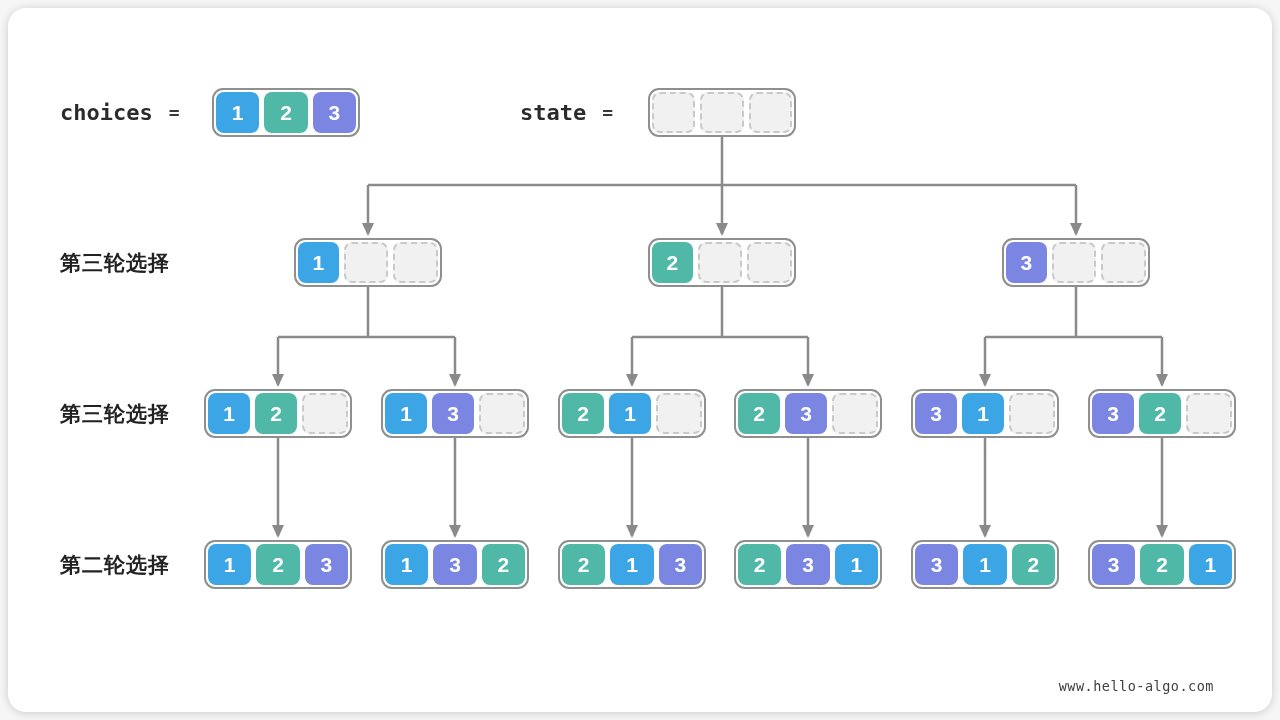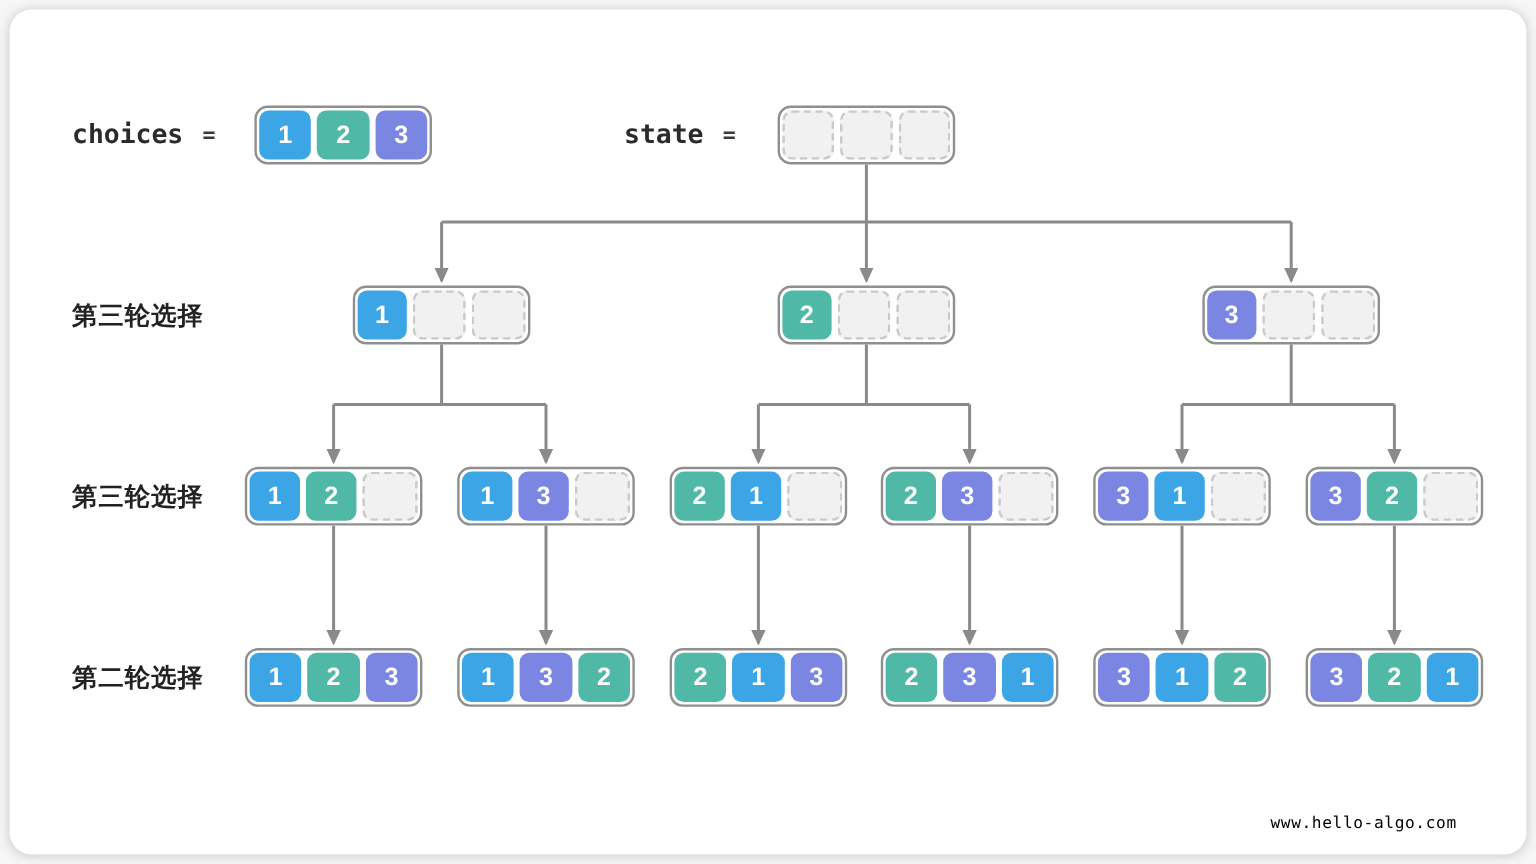--- a/index.html
+++ b/index.html
@@ -78,21 +78,21 @@
   .cell.empty {
     background: #f1f1f1;
     border: 2px dashed #c9c9c9;
   }
   .watermark {
     position: absolute;
     right: 66px; bottom: 26px;
     font-family: "DejaVu Sans Mono", "Liberation Mono", monospace;
     font-size: 13.5px;
     letter-spacing: 0.5px;
-    color: #000000;
+    color: #404040;
   }
 </style>
 </head>
 <body>
 
 <div class="card"></div>
 
 <svg class="connectors" viewBox="0 0 1280 720">
   <defs>
     <marker id="arrow" markerUnits="userSpaceOnUse" markerWidth="13" markerHeight="12" viewBox="0 0 13 12" refX="11" refY="6" orient="auto">

